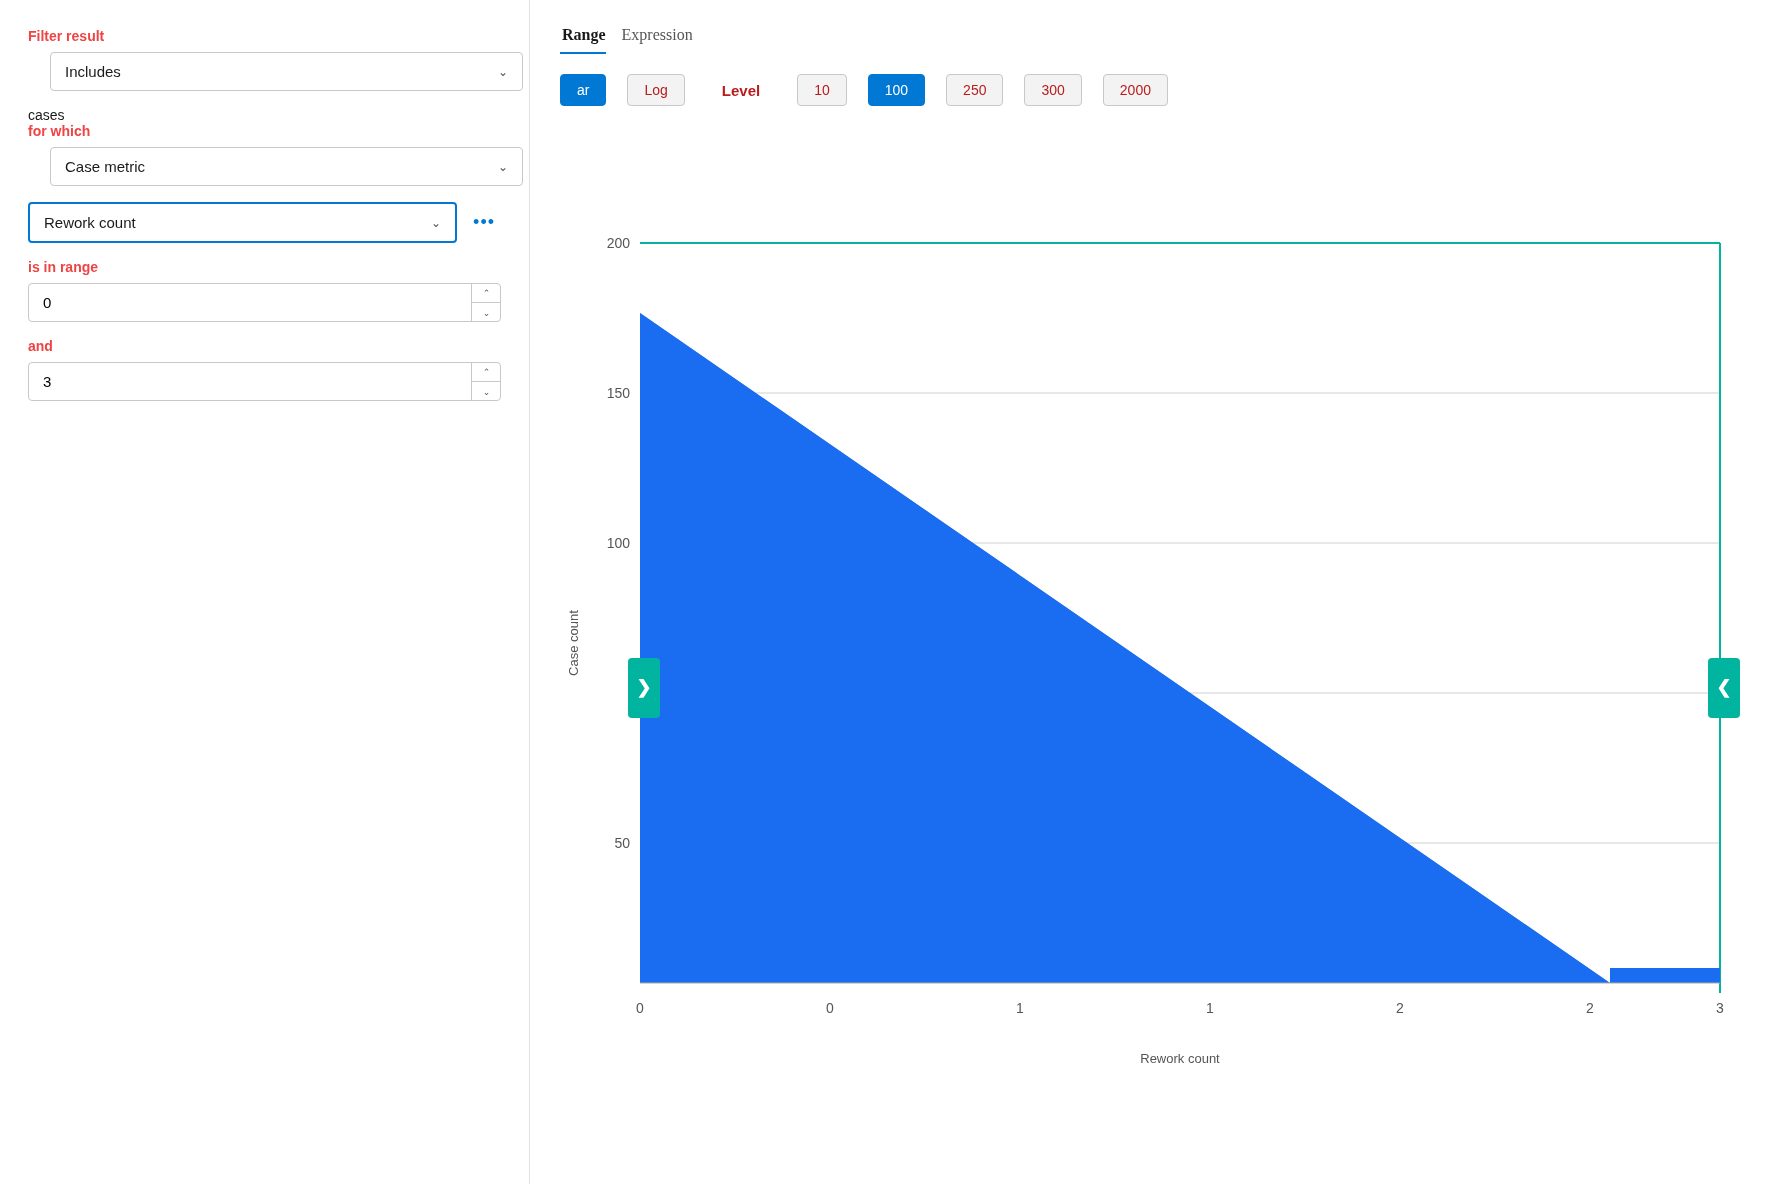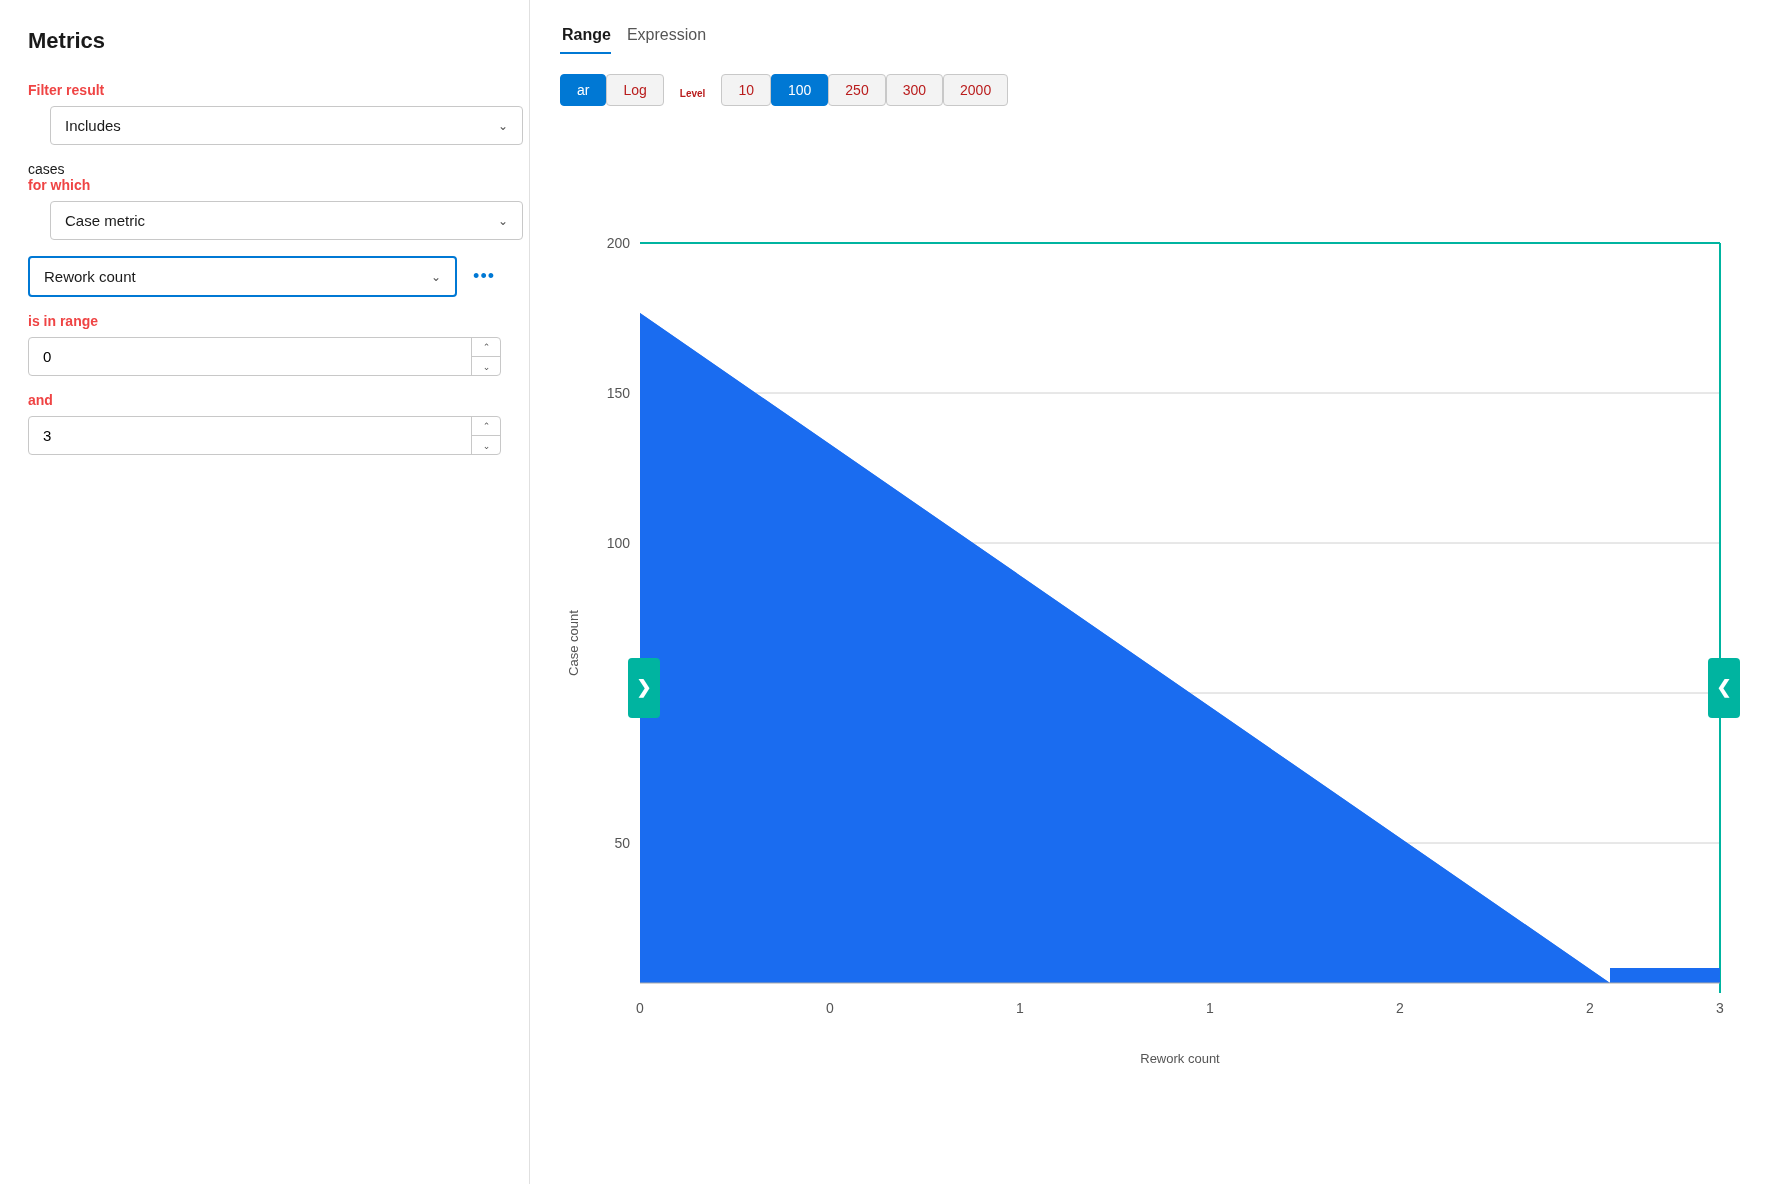--- a/index.html
+++ b/index.html
@@ -148,20 +148,21 @@
       border-bottom: none;
     }
 
     .tab {
       font-size: 16px;
       padding: 6px 14px 10px 2px;
       cursor: pointer;
       color: #555;
       position: relative;
       font-weight: 400;
+      font-family: Liberation Serif, serif;
     }
 
     .tab.active {
       color: #1a1a1a;
       font-weight: 700;
     }
 
     .tab.active::after {
       content: '';
       position: absolute;
@@ -169,21 +170,21 @@
       left: 0;
       right: 14px;
       height: 2px;
       background: #0078d4;
     }
 
     
     .controls-bar {
       display: flex;
       align-items: center;
-      gap: 0;
+      gap: 21px;
       margin-bottom: 16px;
       flex-wrap: wrap;
     }
 
     .ctrl-btn {
       padding: 7px 16px;
       border: 1px solid #c8c8c8;
       border-radius: 4px;
       font-size: 14px;
       cursor: pointer;
@@ -194,41 +195,39 @@
     .ctrl-btn.active-blue {
       background: #0078d4;
       color: #fff;
       border-color: #0078d4;
     }
 
     .ctrl-btn.level-label {
       background: transparent;
       border: none;
       font-weight: 700;
-      font-size: 10px;
+      font-size: 15px;
       cursor: default;
-      margin-top: 7px;
     }
 
     
     .chart-container {
       flex: 1;
       position: relative;
     }
 
     .chart-svg {
       width: 100%;
       height: 100%;
     }
   </style>
 </head>
 <body>
 
 <div class="left-panel">
-  <div class="panel-title">Metrics</div>
 
   <div class="field-group">
     <div class="field-label">Filter result</div>
     <div class="dropdown">
       <span>Includes</span>
       <span class="dropdown-chevron">⌄</span>
     </div>
   </div>
 
   <div class="static-label">cases</div>

